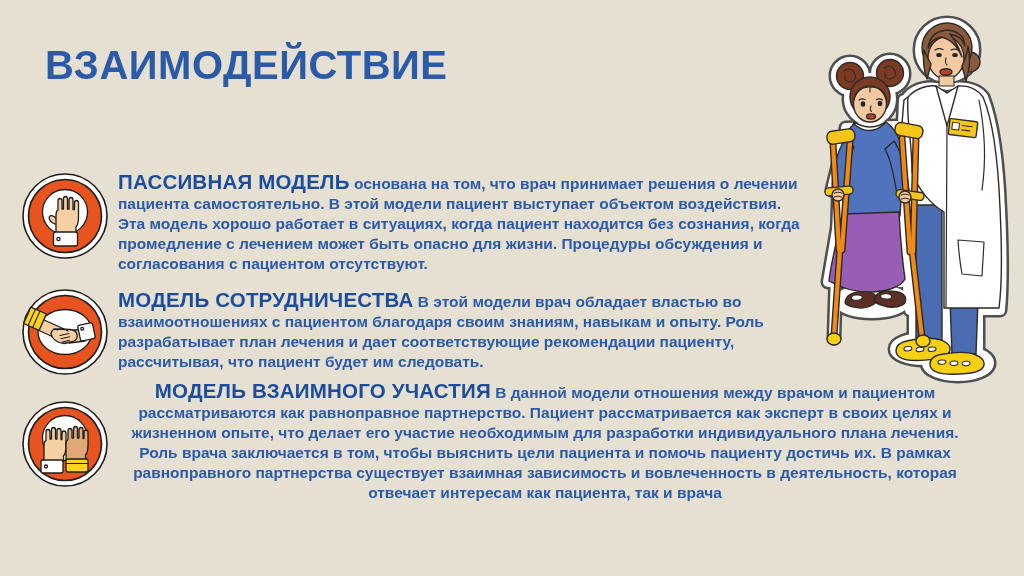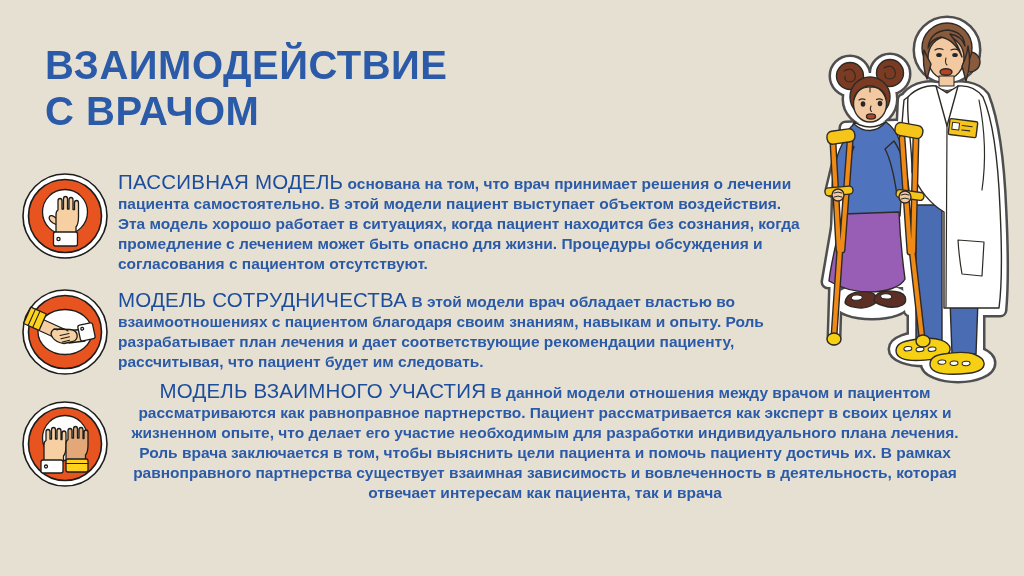--- a/index.html
+++ b/index.html
@@ -20,32 +20,32 @@
   #badge-2{top:287px;}
   #badge-3{top:399px;}
   .text{
     position:absolute;left:118px;margin:0;
     font-size:15.5px;line-height:20px;color:#2b5ba8;font-weight:600;
   }
   #text-1{top:172px;width:692px;}
   #text-2{top:290px;width:692px;}
   #text-3{top:381px;width:854px;text-align:center;}
   .text strong{
-    font-size:20.5px;line-height:20px;font-weight:400;color:#1c4d9d;
+    font-size:20.5px;line-height:20px;font-weight:700;color:#1c4d9d;
     letter-spacing:.2px;
   }
   .illustration{position:absolute;left:812px;top:0;width:210px;height:392px;}
   svg{display:block;}
 </style>
 </head>
 <body>
 
 <div class="slide">
 
-  <h1 class="title"><span>ВЗАИМОДЕЙСТВИЕ</span><br><span>С ВРАЧОМ</span></h1>
+  <h1 class="title"><span>ВЗАИМОДЕЙСТВИЕ</span><br></h1>
 
   <div class="badge" id="badge-1">
     <svg viewBox="0 0 90 90" width="90" height="90">
       <circle cx="45" cy="45" r="42" fill="#ffffff" stroke="#1d1d1b" stroke-width="1.6"></circle>
       <circle cx="45" cy="45" r="36.5" fill="#e8541f" stroke="#1d1d1b" stroke-width="1.6"></circle>
       <circle cx="45" cy="41" r="22.5" fill="#ffffff" stroke="#1d1d1b" stroke-width="1.3"></circle>
       <g stroke="#1d1d1b" stroke-width="1.3" stroke-linejoin="round" stroke-linecap="round">
         <path d="M36,47 Q31,43 29.5,45.5 Q28,48.5 33,52 L37,54" fill="#f6cfa2"></path>
         <path d="M36,63 L36,44 Q36,40 38,39 L38,30 Q38,27.5 40,27.5 Q42,27.5 42,30 L42,38 L43.5,38 L43.5,28 Q43.5,25.5 45.5,25.5 Q47.5,25.5 47.5,28 L47.5,38 L49,38 L49,29 Q49,26.5 51,26.5 Q53,26.5 53,29 L53,38.5 L54.5,38.5 L54.5,32 Q54.5,29.5 56.5,29.5 Q58.5,29.5 58.5,32 L58.5,46 Q58.5,53 56,56 L56,63 Z" fill="#f6cfa2"></path>
         <rect x="33.5" y="61" width="24" height="14" rx="2" fill="#ffffff"></rect>

